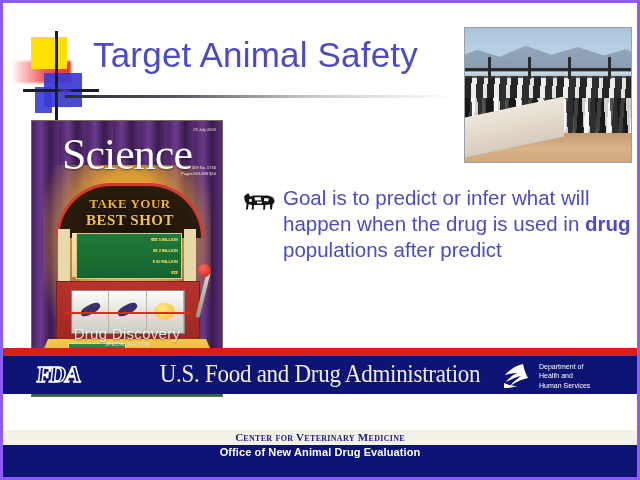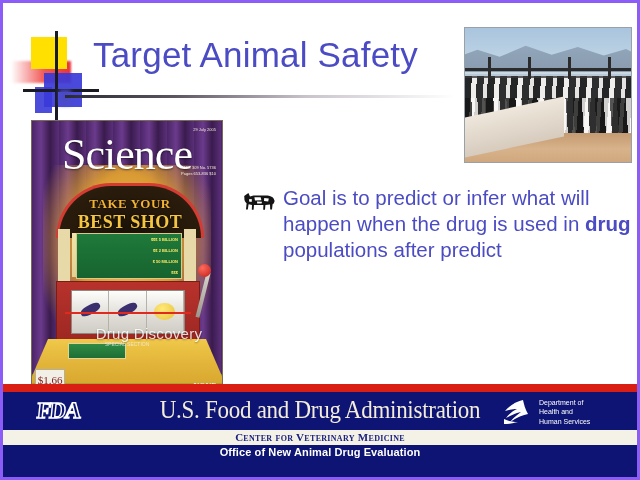--- a/index.html
+++ b/index.html
@@ -70,21 +70,21 @@
   .sci-vol{position:absolute;right:6px;top:44px;width:56px;text-align:right;
         font-size:4px;color:#f5ead6;line-height:1.6;}
   .sci-arch{position:absolute;left:24px;top:62px;width:142px;height:52px;
         background:radial-gradient(ellipse at 50% 95%,#1a1208 0%,#2a1c0c 70%,#3a2a12 100%);
         border:3px solid #d33b33;border-bottom:none;
         border-radius:72px 72px 0 0;overflow:hidden;}
   .sci-arch .l1{position:absolute;left:0;top:10px;width:100%;text-align:center;
         font-family:"Liberation Serif",serif;font-weight:bold;font-size:13px;color:#f2b233;
         text-shadow:0 0 2px #000;letter-spacing:.5px;}
   .sci-arch .l2{position:absolute;left:0;top:26px;width:100%;text-align:center;
-        font-family:"Liberation Serif",serif;font-weight:bold;font-size:18px;color:#f5c542;
+        font-family:"Liberation Serif",serif;font-weight:bold;font-size:15px;color:#f5c542;
         text-shadow:0 0 2px #000;letter-spacing:.5px;}
   .sci-board{position:absolute;left:44px;top:112px;width:104px;height:44px;
         background:linear-gradient(180deg,#1f7a3a 0%,#17632f 100%);border:1px solid #d9c98a;}
   .sci-board .row{position:absolute;right:3px;font-size:4px;color:#ffe866;font-weight:bold;}
   .sci-cols{position:absolute;left:26px;top:108px;width:138px;height:54px;
         background:linear-gradient(90deg,#e8d9a8 0%,#e8d9a8 12px,rgba(0,0,0,0) 12px,rgba(0,0,0,0) calc(100% - 12px),#e8d9a8 calc(100% - 12px),#e8d9a8 100%);}
   .sci-menu{position:absolute;left:40px;top:112px;width:36px;height:44px;
         background:linear-gradient(180deg,#f2e4ab 0%,#e3d192 100%);}
   .sci-menu .m{position:absolute;left:11px;font-size:4px;color:#4a2a10;line-height:1.3;}
   .sci-machine{position:absolute;left:24px;top:160px;width:142px;height:62px;
@@ -104,21 +104,21 @@
         background:radial-gradient(circle at 35% 30%,#ff6b5e,#c01c14);}
   .sci-base{position:absolute;left:16px;top:218px;width:158px;height:40px;
         background:linear-gradient(180deg,#f0c94a 0%,#d9a82f 100%);
         transform:perspective(90px) rotateX(26deg);transform-origin:top center;}
   .sci-tray{position:absolute;left:36px;top:222px;width:56px;height:14px;
         background:linear-gradient(180deg,#2f8b46,#1e6e33);border:1px solid #e0d49a;}
   .sci-floor{position:absolute;left:0;bottom:0;width:100%;height:22px;
         background:linear-gradient(180deg,#2f8b46 0%,#206b33 100%);}
   .sci-dd{position:absolute;left:0;top:204px;width:100%;text-align:center;
         font-size:15px;color:#ffffff;opacity:.82;letter-spacing:.3px;
-        text-shadow:0 1px 2px rgba(0,0,0,.45);padding-left:22px;}
+        text-shadow:0 1px 2px rgba(0,0,0,.45);}
   .sci-sub{position:absolute;left:0;top:220px;width:100%;text-align:center;
         font-size:5px;color:#f4f2ea;opacity:.75;}
   .sci-price{position:absolute;left:3px;bottom:3px;width:28px;height:22px;
         background:#f2efe6;border:1px solid #b5ae9a;
         font-family:"Liberation Serif",serif;font-size:11px;color:#7a1c18;
         text-align:center;line-height:20px;}
   .sci-aaas{position:absolute;right:5px;bottom:5px;font-size:8px;color:#ffffff;
         font-family:"Liberation Serif",serif;font-weight:bold;opacity:.9;}
 
   
@@ -138,21 +138,21 @@
         color:#0d1473;-webkit-text-stroke:1.4px #ffffff;letter-spacing:-1.5px;
         transform:skewX(-6deg);line-height:26px;}
   #fda-title{position:absolute;left:0;top:4px;width:100%;text-align:center;
         font-family:"Liberation Serif",serif;font-size:25px;color:#f2ecd8;
         letter-spacing:-.3px;transform:scaleX(.92);}
   #hhs{position:absolute;right:8px;top:5px;width:128px;height:30px;}
   #hhs-mark{position:absolute;left:0;top:2px;width:34px;height:26px;}
   #hhs-text{position:absolute;left:38px;top:1px;font-size:7px;color:#ffffff;line-height:1.35;}
   #bar-cream{height:15px;background:#f4f1e6;text-align:center;
         font-family:"Liberation Serif",serif;font-weight:bold;font-size:11px;
-        color:#1a2280;line-height:15px;letter-spacing:.3px;font-variant:small-caps;}
+        color:#1a2280;line-height:15px;letter-spacing:.3px;font-variant:small-caps;margin-top:36px;}
   #bar-navy2{height:32px;background:#0d1473;text-align:center;
         font-size:11px;font-weight:bold;color:#ffffff;line-height:15px;letter-spacing:.1px;}
 </style>
 </head>
 <body>
 
 <div id="slide">
 
   <div id="logo-mark">
     <div class="red-fade"></div>

